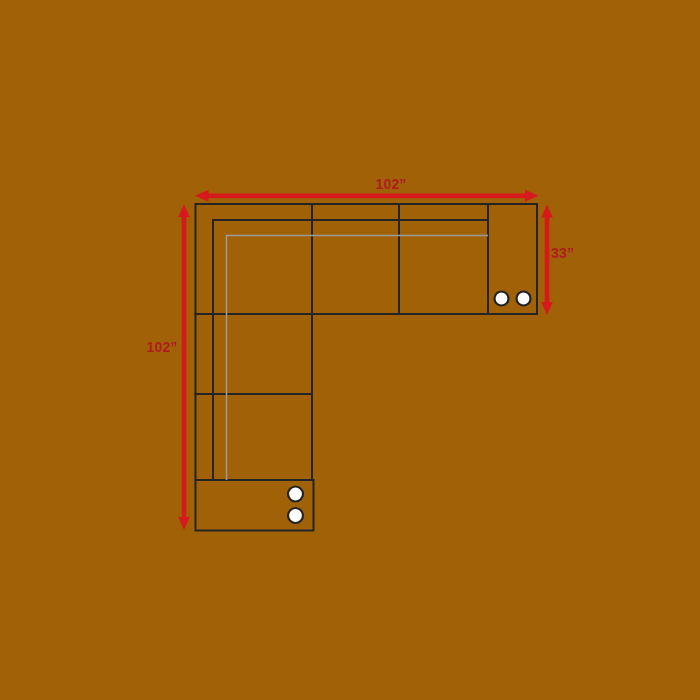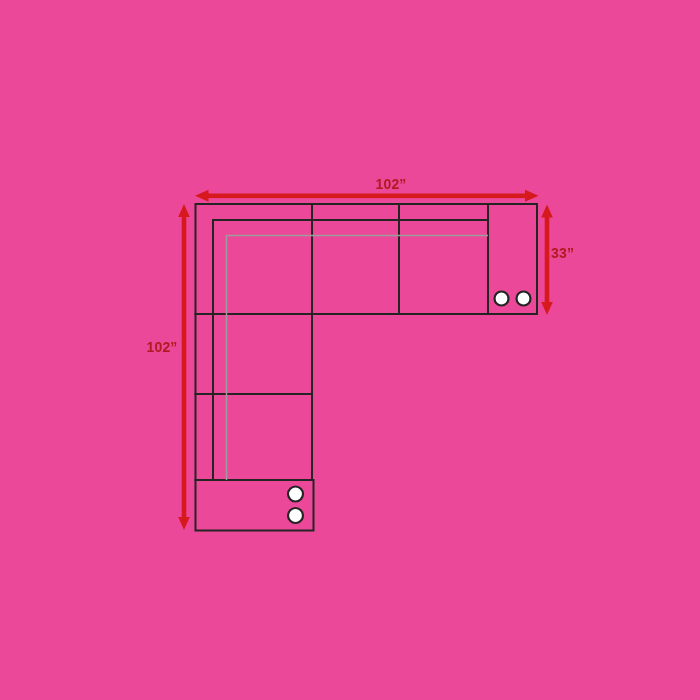--- a/index.html
+++ b/index.html
@@ -5,21 +5,21 @@
   html, body {
     margin: 0;
     padding: 0;
     background: #ffffff;
     font-family: "Liberation Sans", sans-serif;
   }
   .stage {
     position: relative;
     width: 700px;
     height: 700px;
-    background: #ec4899;
+    background: #a16207;
     overflow: hidden;
   }
   svg { display: block; }
   .dim-label {
     font-family: "Liberation Sans", "DejaVu Sans", sans-serif;
     font-size: 14px;
     font-weight: bold;
     letter-spacing: 0.2px;
   }
 </style>

